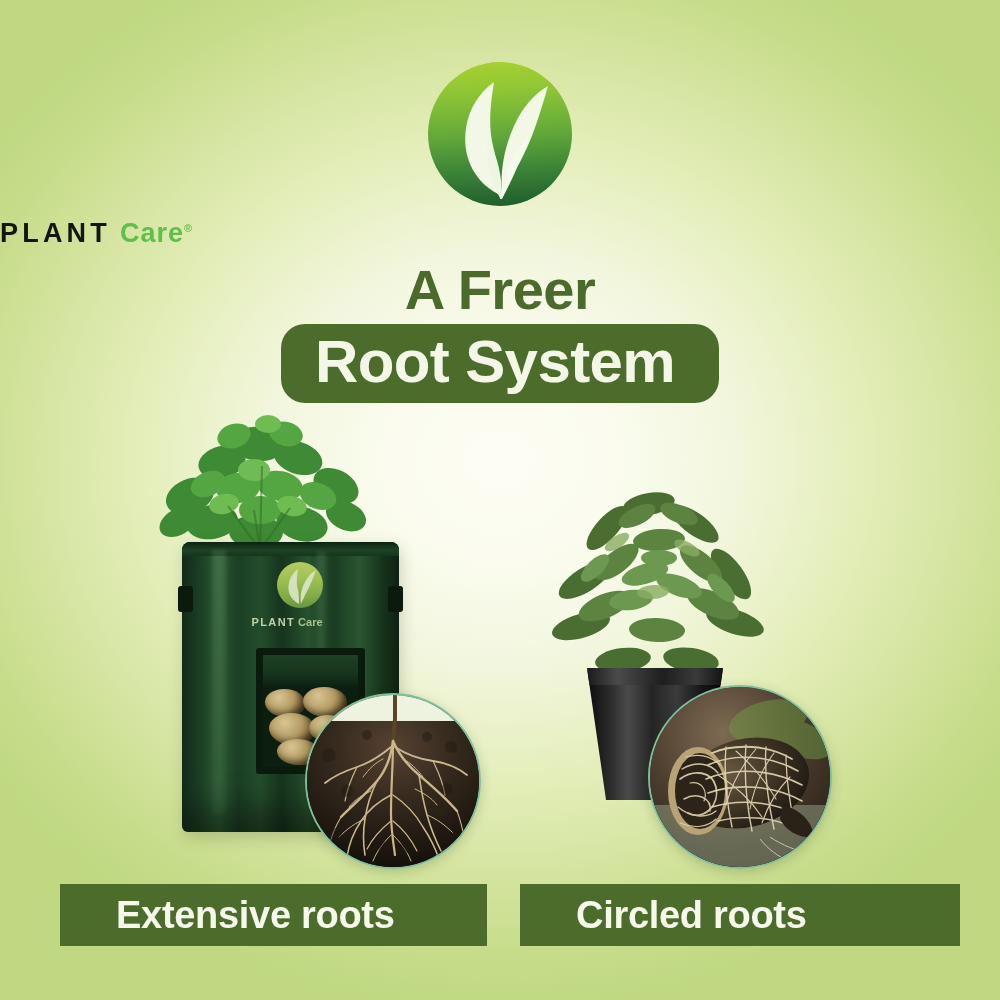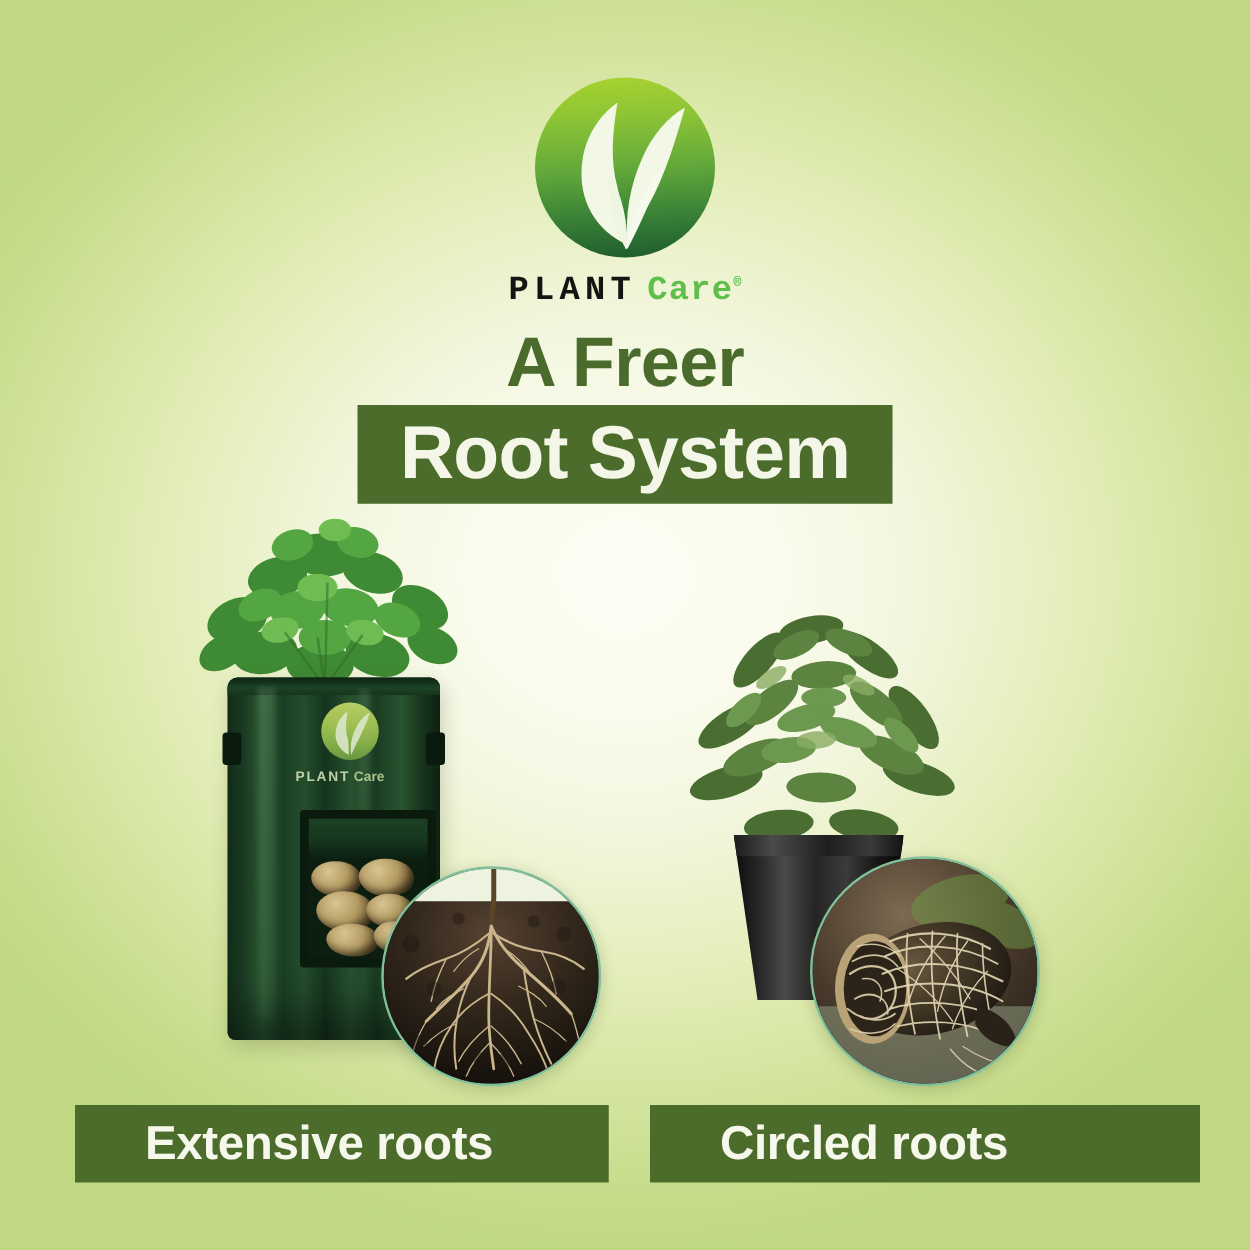--- a/index.html
+++ b/index.html
@@ -7,21 +7,21 @@
     width:1000px;height:1000px;overflow:hidden;
     font-family:"Liberation Sans", sans-serif;
   }
   #poster{
     position:relative;width:1000px;height:1000px;overflow:hidden;
     background:
       radial-gradient(ellipse 62% 55% at 50% 46%,
         #fdfdf4 0%, #fbfcef 18%, #f2f6dd 38%, #e4eeba 58%, #d4e49f 76%, #c6dc8a 90%, #bfd881 100%);
   }
   
-  #logo-block{position:absolute;left:0;right:0;top:62px;text-align:center;font-family:Liberation Mono, monospace;}
+  #logo-block{position:absolute;left:0;right:0;top:62px;}
   .logo-mark{
     position:relative;width:144px;height:144px;margin:0 auto;
     border-radius:50%;
     background:linear-gradient(177deg,#a9d22f 0%,#8ec535 22%,#63a93a 50%,#3c8437 74%,#1d5a2d 100%);
     overflow:hidden;
   }
   .logo-mark svg{position:absolute;left:0;top:0;width:144px;height:144px;}
   .logo-word{
     margin-top:14px;font-size:27px;font-weight:700;line-height:1;
     white-space:nowrap;
@@ -31,21 +31,22 @@
   .logo-word .lw-reg{color:#5fbf4a;font-size:11px;vertical-align:super;font-weight:600;}
   
   #headline{position:absolute;left:0;right:0;top:262px;text-align:center;}
   .head-top{
     font-size:56px;font-weight:700;color:#4a6b2b;line-height:1;
     letter-spacing:-0.5px;
   }
   .head-banner{
     display:inline-block;margin-top:6px;
     background:#4c6c2c;
-    padding:7px 34px 11px 34px;
+    padding:7px 44px 11px 34px;
+    border-radius:24px;
   }
   .head-banner .hb-txt{
     font-size:60px;font-weight:700;color:#f4f7e8;line-height:1.02;
     letter-spacing:-0.6px;display:block;
   }
   
   #vs{
     position:absolute;left:416px;top:560px;
     font-size:72px;font-weight:700;color:#14140f;line-height:1;
     letter-spacing:-3px;z-index:30;
@@ -55,20 +56,21 @@
   .potato-foliage{position:absolute;left:0;top:0;width:240px;height:160px;}
   .growbag{
     position:absolute;left:32px;top:142px;width:170px;height:290px;
     background:
       linear-gradient(90deg,
         #17361f 0%, #1d4227 8%, #2c5a33 17%, #1b3e24 26%,
         #244d2c 36%, #16341d 46%, #27512f 58%, #1a3c22 70%,
         #2a5631 82%, #19381f 92%, #122b18 100%);
     border-radius:8px 8px 6px 6px;
     box-shadow:inset 0 -22px 34px rgba(0,0,0,.42), 2px 6px 16px rgba(60,70,30,.22);
+    padding-left:47px;
   }
   .growbag .bag-rim{
     position:absolute;left:0;right:0;top:0;height:14px;
     background:linear-gradient(180deg,#0d2312 0%,#1d4325 60%,#16351d 100%);
     border-radius:8px 8px 0 0;
   }
   .growbag .bag-sheen{
     position:absolute;left:14%;top:8px;width:14px;bottom:18px;
     background:linear-gradient(180deg,rgba(150,190,150,.20),rgba(150,190,150,.05));
     filter:blur(2px);

